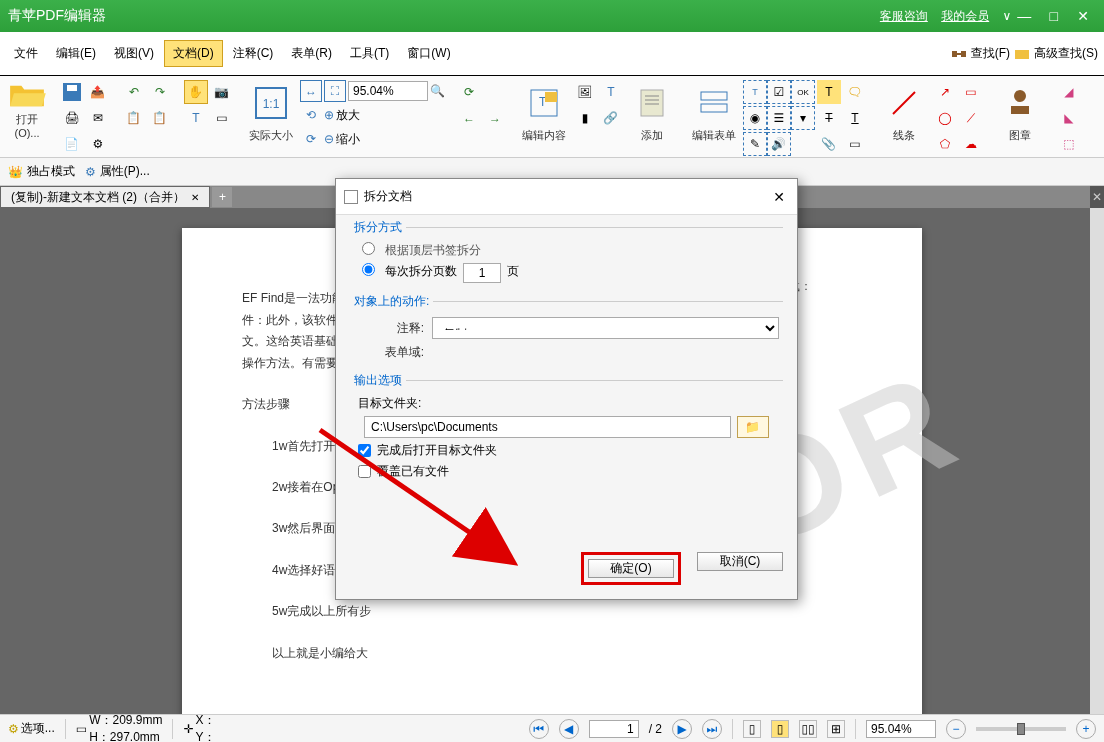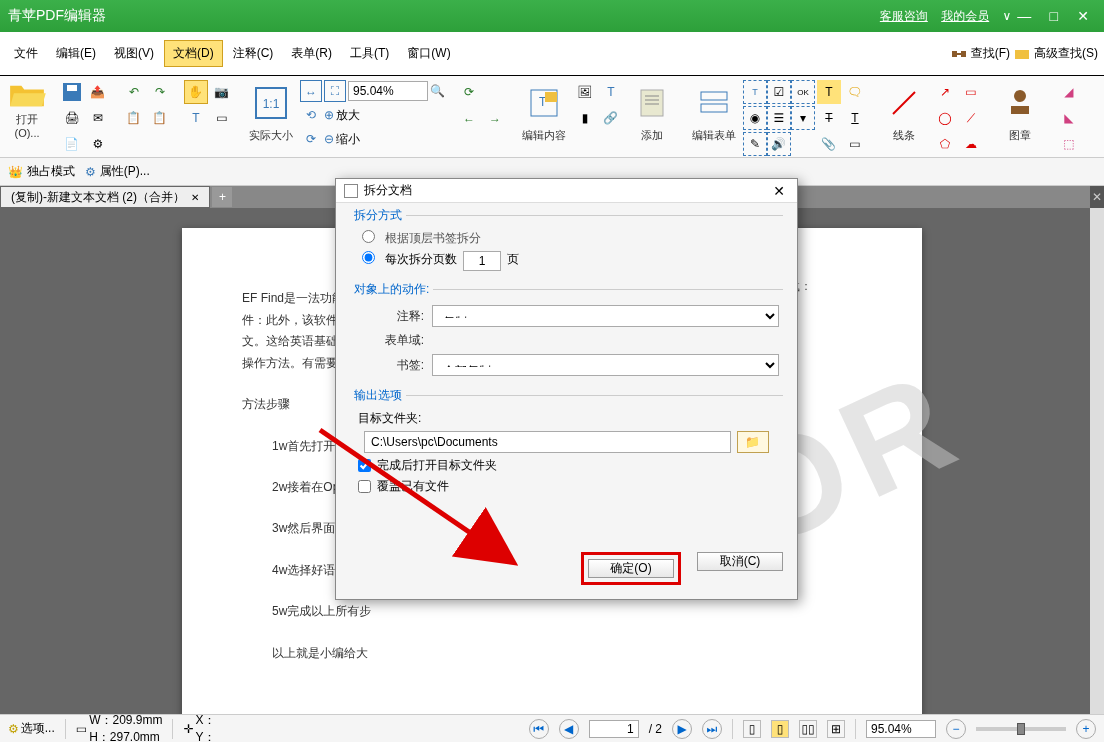--- a/index.html
+++ b/index.html
@@ -29,21 +29,21 @@
 .subbar .item{display:flex;align-items:center;gap:4px;cursor:pointer}
 .tabstrip{height:22px;background:#888;display:flex;align-items:center}
 .tab{height:22px;background:#eee;border:1px solid #666;padding:0 10px;display:flex;align-items:center;gap:6px;font-size:11px}
 .tab .x{font-size:10px;cursor:pointer}
 .tabadd{width:20px;height:20px;background:#999;color:#fff;display:flex;align-items:center;justify-content:center;margin-left:2px;cursor:pointer}
 .workspace{height:510px;background:#666;display:flex;justify-content:center;padding:20px 0;position:relative;overflow:hidden}
 .page{width:740px;height:1000px;background:#fff;box-shadow:0 2px 8px rgba(0,0,0,.4);padding:60px 60px;position:relative}
 .page .txt{font-size:11px;color:#333;line-height:1.8;font-family:SimSun}
 .watermark{position:absolute;right:-40px;top:150px;font-size:140px;color:#ccc;transform:rotate(-25deg);font-weight:bold;opacity:.5;letter-spacing:10px;pointer-events:none}
 .dialog{position:absolute;left:335px;top:178px;width:463px;height:422px;background:#f5f5f5;border:1px solid #888;box-shadow:3px 3px 12px rgba(0,0,0,.4);z-index:100}
-.dialog .dtitle{height:24px;background:#fff;border-bottom:1px solid #ddd;display:flex;align-items:center;padding:0 8px;font-size:12px}
+.dialog .dtitle{height:36px;background:#fff;border-bottom:1px solid #ddd;display:flex;align-items:center;padding:0 8px;font-size:12px}
 .dialog .dtitle .dico{width:14px;height:14px;border:1px solid #888;margin-right:6px}
 .dialog .dtitle .sp{flex:1}
 .dialog .dtitle .dx{cursor:pointer;font-size:14px;padding:0 4px}
 .dialog .body{padding:12px 14px}
 .fieldset{border-top:1px solid #ccc;padding:10px 4px 6px;margin-bottom:8px;position:relative}
 .fieldset .legend{position:absolute;top:-9px;left:0;background:#f5f5f5;padding:0 4px;color:#0066cc;font-size:12px}
 .radiorow{display:flex;align-items:flex-start;gap:6px;margin:4px 8px;color:#555}
 .radiorow input[type=radio]{margin-right:4px}
 .numbox{width:38px;height:20px;border:1px solid #aaa;background:#fff;text-align:center}
 .formrow{display:flex;align-items:center;margin:5px 0}
@@ -354,24 +354,20 @@
     </div>
     <div class="fieldset">
       <span class="legend">对象上的动作:</span>
       <div class="formrow">
         <span class="lab">注释:</span>
         <select><option>复制</option></select>
       </div>
       <div class="formrow">
         <span class="lab">表单域:</span>
       </div>
-      <div class="formrow">
-        <span class="lab">书签:</span>
-        <select><option>全部复制</option></select>
-      </div>
     </div>
     <div class="fieldset">
       <span class="legend">输出选项</span>
       <div style="margin:4px 4px">目标文件夹:</div>
       <div class="pathrow">
         <input type="text" value="C:\Users\pc\Documents" style="">
         <div class="browsebtn">
           <span style="color:#c08020">📁</span>
         </div>
       </div>

